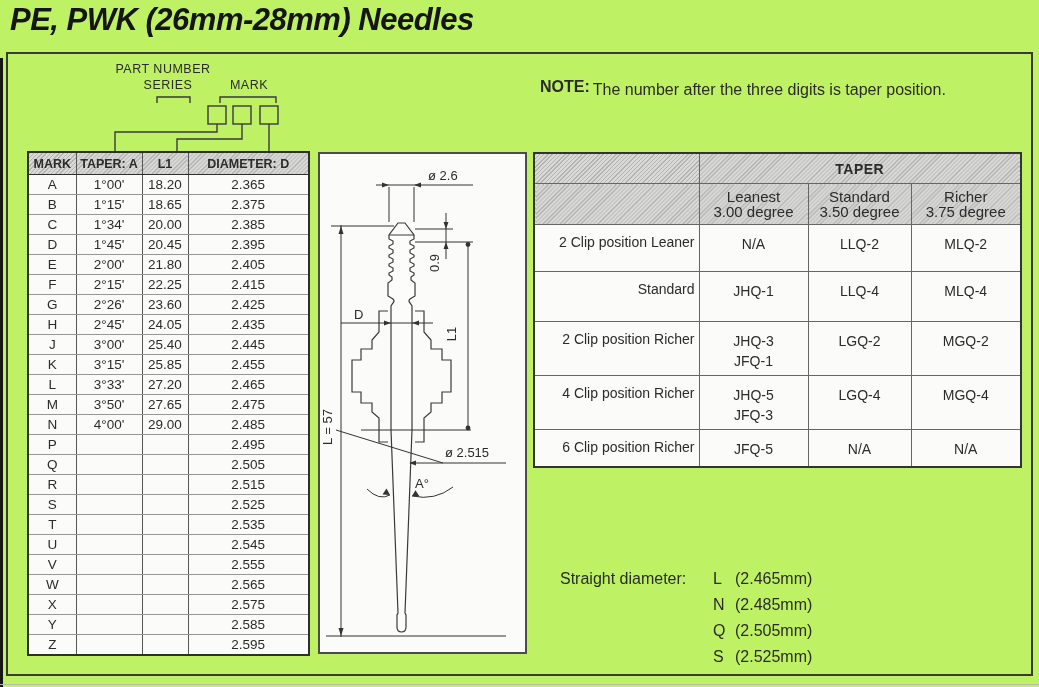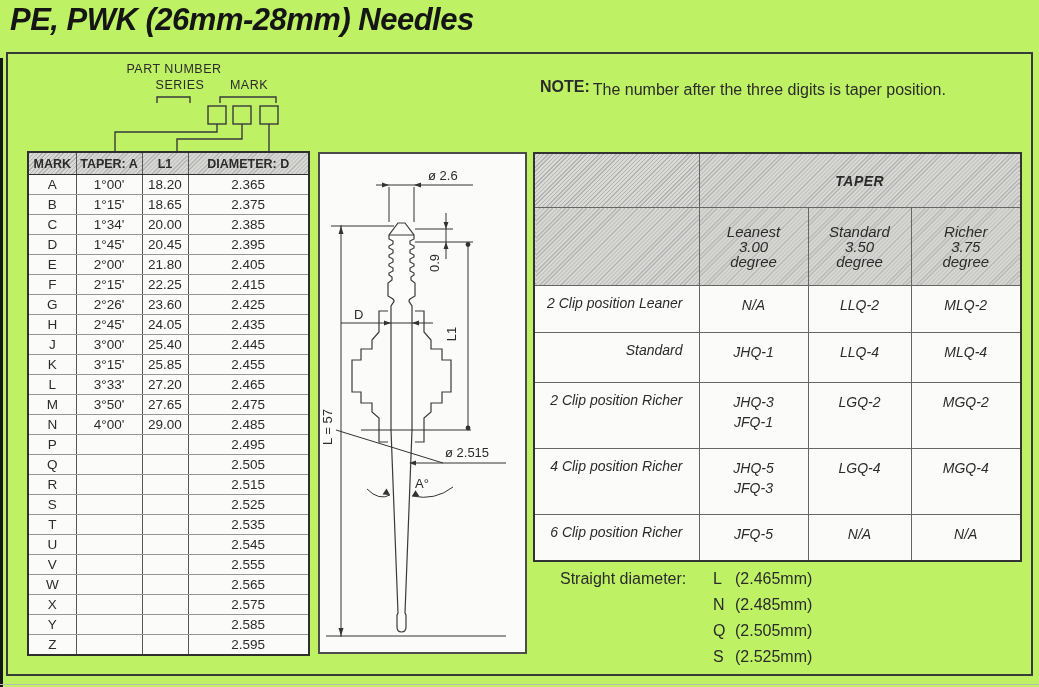--- a/index.html
+++ b/index.html
@@ -33,21 +33,21 @@
                background:#fbfbf9;}
 
   
   #note{left:540px;top:78px;display:flex;gap:3px;font-size:16px;}
   #note .lbl{font-weight:bold;}
   #note .txt div{line-height:23px;}
 
   
   #taper-table{left:533px;top:152px;border-collapse:collapse;table-layout:fixed;
                background:#fbfbf9;border:2px solid #333;}
-  #taper-table th,#taper-table td{border:1px solid #666;padding:16px;font-style:italic;}
+  #taper-table th,#taper-table td{border:1px solid #666;padding:4px;}
   #taper-table th{font-weight:bold;
      background:repeating-linear-gradient(135deg,#b3b3b3 0 1px,#d9d9d6 1px 3px);}
   #taper-table .deg th{font-weight:normal;font-size:15px;line-height:15px;height:32px;}
   #taper-table .ttl{font-size:14px;height:21px;letter-spacing:0.5px;}
   #taper-table td{font-size:14px;vertical-align:top;text-align:center;}
   #taper-table td.rowlab{text-align:right;padding-left:10px;}
   #taper-table td div{padding-top:0;line-height:20px;}
   #taper-table td{padding-top:9px;}
 
   
@@ -61,22 +61,22 @@
 
 <div id="page">
 
   <div class="abs" id="scan-strip"></div>
   <div class="abs" id="bottom-scan-line"></div>
 
   <div class="abs" id="page-title">PE, PWK (26mm-28mm) Needles</div>
 
   <div class="abs" id="outer-box"></div>
 
-  <div class="abs pn-label" style="left:112px;top:62px;width:102px;margin-left:11px;">PART NUMBER</div>
-  <div class="abs pn-label" style="left:148px;top:78px;width:64px;">SERIES</div>
+  <div class="abs pn-label" style="left:112px;top:62px;width:102px;">PART NUMBER</div>
+  <div class="abs pn-label" style="left:136px;top:78px;width:64px;">SERIES</div>
   <div class="abs pn-label" style="left:222px;top:78px;width:54px;">MARK</div>
 
   <svg class="abs" style="left:6px;top:52px;" width="517" height="100" viewBox="6 52 517 100">
     <g stroke="#3a3a3a" stroke-width="1.4" fill="none">
       <rect x="208" y="106" width="18" height="18"></rect>
       <rect x="233" y="106" width="18" height="18"></rect>
       <rect x="260" y="106" width="18" height="18"></rect>
       <path d="M 157,103 L 157,97 L 190,97 L 190,103"></path>
       <path d="M 220,103 L 220,97 L 276,97 L 276,103"></path>
       <path d="M 217,124 L 217,132 L 115,132 L 115,151"></path>

